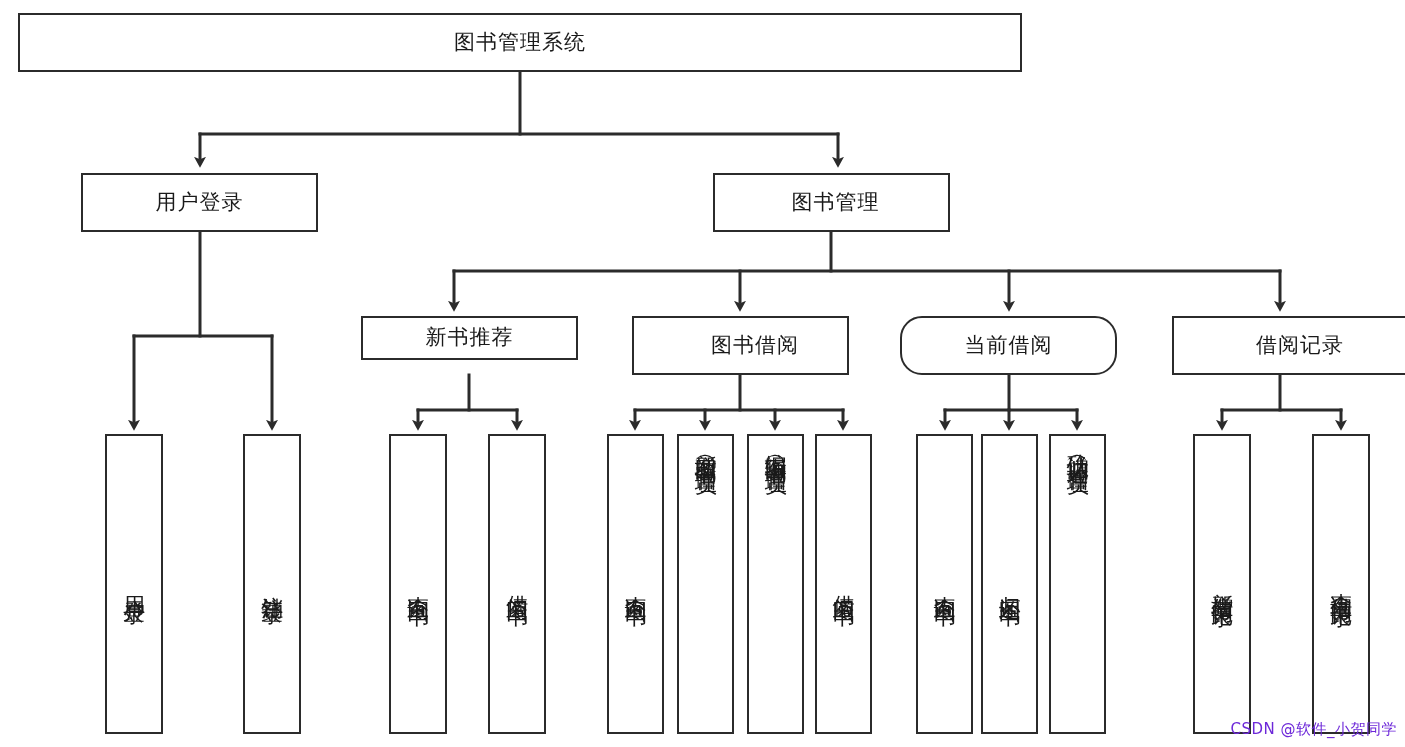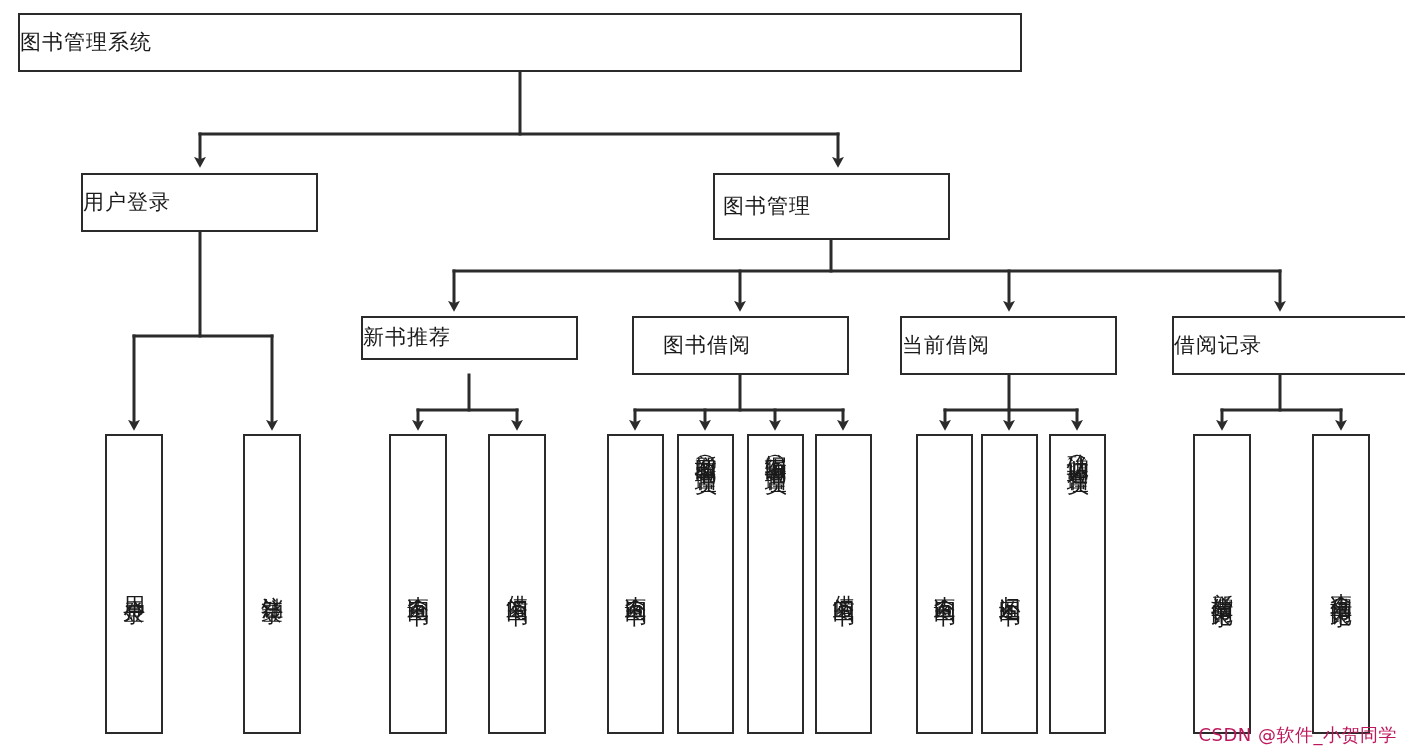--- a/index.html
+++ b/index.html
@@ -25,21 +25,21 @@
     height: 747px;
     pointer-events: none;
   }
   .node {
     position: absolute;
     box-sizing: border-box;
     border: 2px solid #2b2b2b;
     background: #ffffff;
     display: flex;
     align-items: center;
-    justify-content: flex-start;
+    justify-content: center;
     color: #1a1a1a;
   }
   .node .label {
     display: block;
     text-align: center;
     white-space: nowrap;
     line-height: 1.12;
   }
   .node.horiz .label {
     font-size: 21px;
@@ -55,23 +55,23 @@
     font-size: 22px;
     letter-spacing: 3px;
     margin-top: 0;
   }
   .node.vert.centered {
     align-items: center;
   }
   .watermark {
     position: absolute;
     right: 8px;
-    bottom: 0;
-    font-size: 18px;
-    color: #be185d;
+    bottom: 8px;
+    font-size: 15px;
+    color: #6d28d9;
     letter-spacing: 0.5px;
     white-space: nowrap;
   }
 </style>
 </head>
 <body>
 
 <div id="canvas">
 
   <svg id="wires" viewBox="0 0 1405 747">
@@ -124,31 +124,31 @@
     </g>
   </svg>
 
   <div class="node horiz" style="left:18px; top:13px; width:1004px; height:59px;">
     <span class="label">图书管理系统</span>
   </div>
 
   <div class="node horiz" style="left:81px; top:173px; width:237px; height:59px;">
     <span class="label">用户登录</span>
   </div>
-  <div class="node horiz" style="left:713px; top:173px; width:237px; height:67px;padding-left:8px;">
+  <div class="node horiz" style="left:713px; top:173px; width:237px; height:59px;padding-left:8px;">
     <span class="label">图书管理</span>
   </div>
 
   <div class="node horiz" style="left:361px; top:316px; width:217px; height:44px;">
     <span class="label">新书推荐</span>
   </div>
   <div class="node horiz" style="left:632px; top:316px; width:217px; height:59px;padding-left:29px;">
     <span class="label">图书借阅</span>
   </div>
-  <div class="node horiz" style="left:900px; top:316px; width:217px; height:59px;">
+  <div class="node horiz" style="left:900px; top:316px; width:217px; height:59px;border-radius:22px;">
     <span class="label">当前借阅</span>
   </div>
   <div class="node horiz" style="left:1172px; top:316px; width:256px; height:59px;">
     <span class="label">借阅记录</span>
   </div>
 
   <div class="node vert centered" style="left:105px; top:434px; width:58px; height:300px;">
     <span class="label">用户登录</span>
   </div>
   <div class="node vert centered" style="left:243px; top:434px; width:58px; height:300px;">

